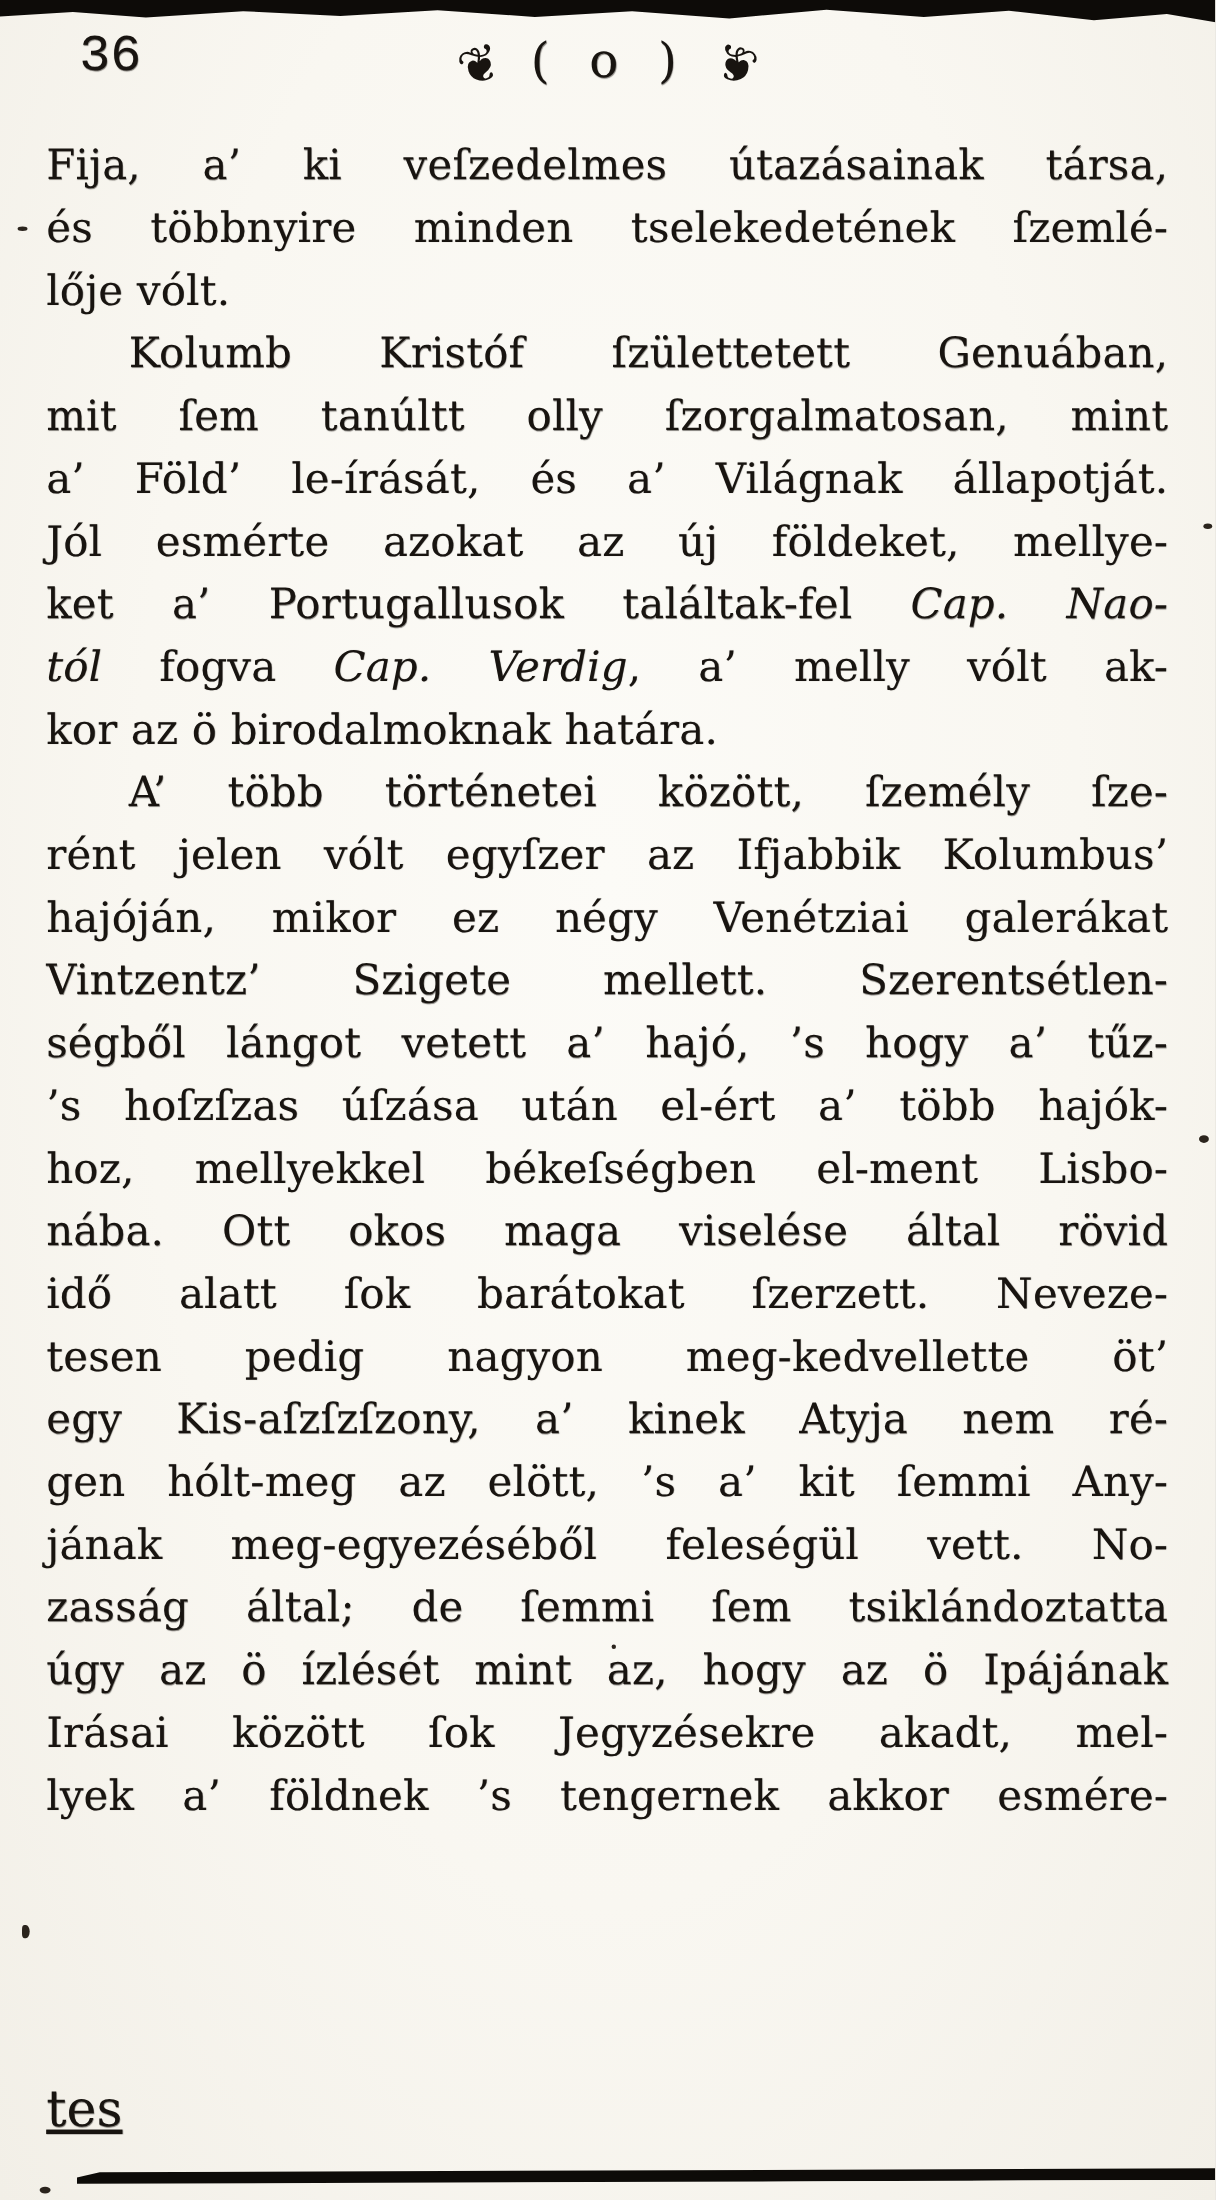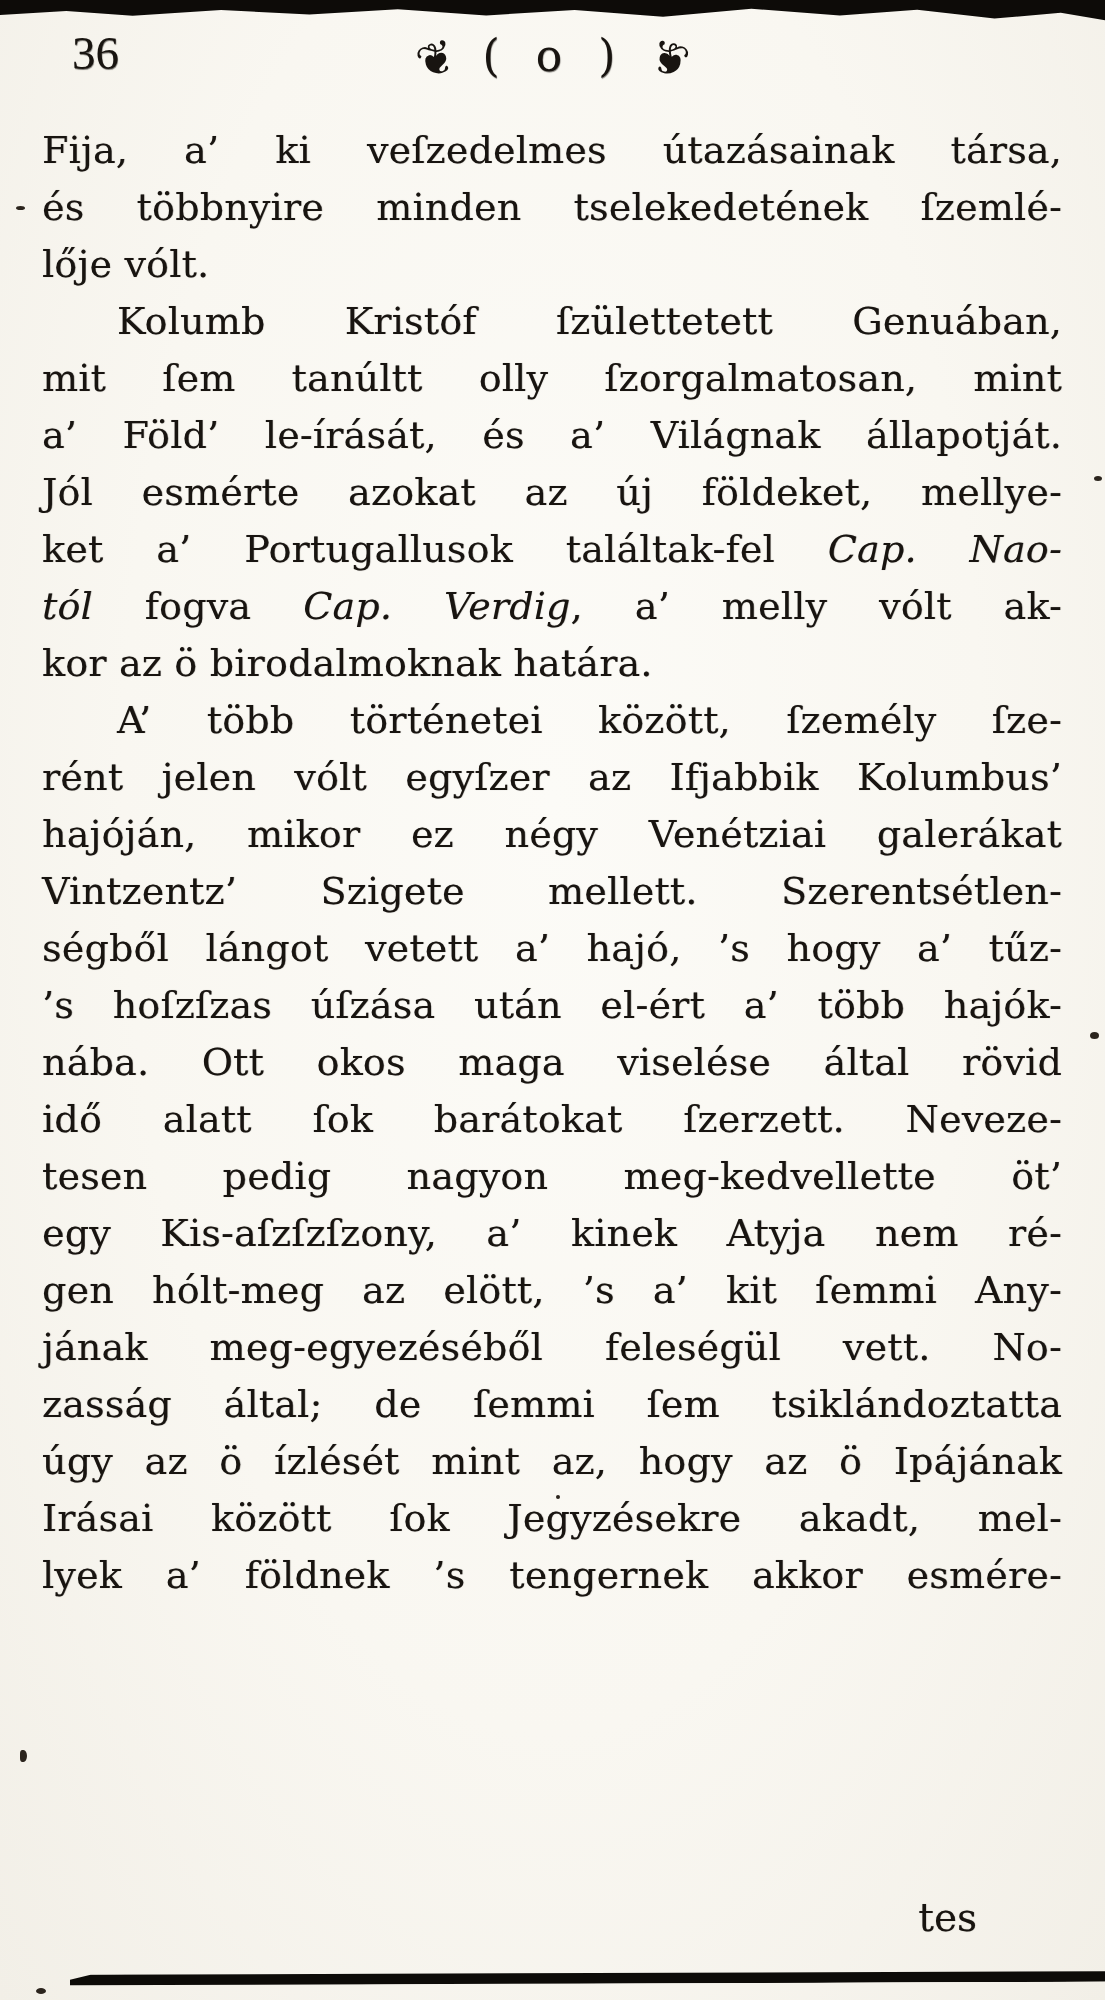--- a/index.html
+++ b/index.html
@@ -15,21 +15,21 @@
                        20% 46%, 12% 72%, 6% 50%, 0 68%);
   }
   .bottom-bar {
     position:absolute; left:70px; right:0; top:1972px; height:12px; background:#0d0b08;
     transform:rotate(-0.25deg);
     clip-path: polygon(0 45%, 2% 5%, 100% 12%, 100% 100%, 0 92%);
   }
   .header { position:absolute; top:20px; left:0; width:100%; height:85px; }
   .pagenum {
     position:absolute; left:72px; top:6px;
-    font-family:Liberation Serif, serif; font-size:47px;
+    font-family:Liberation Mono, monospace; font-size:47px;
     text-shadow:0.5px 0.5px 0.8px rgba(24,20,16,0.55);
   }
   .ornament {
     position:absolute; left:50%; transform:translateX(-50%); top:0;
     display:flex; align-items:center; gap:28px; height:78px;
   }
   .flower { font-family:"DejaVu Sans", sans-serif; font-size:46px; line-height:1; }
   .flower.fl-left  { transform:rotate(-18deg); }
   .flower.fl-right { transform:scaleX(-1) rotate(-14deg); }
   .orn-text {
@@ -43,23 +43,24 @@
     font-family:"DejaVu Serif", serif; font-size:38px;
     white-space:nowrap; letter-spacing:0.2px;
     text-align:justify; text-align-last:justify;
     text-shadow:0.4px 0.4px 0.7px rgba(24,20,16,0.5);
   }
   .line.nojust { text-align-last:left; }
   .line.indent { text-indent:75px; }
   .it { font-style:italic; }
   .catchword-row {
     position:absolute; left:42px; top:1889px; width:1020px; height:57px;
-    line-height:57px; box-sizing:border-box; padding-right:85px; text-align:right;
-    font-family:"DejaVu Serif", serif; font-size:39px;
+    line-height:57px; box-sizing:border-box; padding-right:85px; text-align:left;
+    font-family:"DejaVu Serif", serif; font-size:46px;
     text-shadow:0.4px 0.4px 0.7px rgba(24,20,16,0.5);
+    text-decoration:underline;
   }
   .speck { position:absolute; background:#2b241d; border-radius:50%; }
 </style>
 </head>
 <body>
 
 <div class="page">
 
   <div class="top-bar"></div>
 
@@ -82,20 +83,21 @@
       <div class="line"><span>Jól esmérte azokat az új földeket, mellye-</span></div>
       <div class="line"><span>ket a’ Portugallusok találtak-fel </span><span class="it">Cap. Nao-</span></div>
       <div class="line"><span class="it">tól</span><span> fogva </span><span class="it">Cap. Verdig</span><span>, a’ melly vólt ak-</span></div>
       <div class="line nojust"><span>kor az ö birodalmoknak határa.</span></div>
       <div class="line indent"><span>A’ több történetei között, ſzemély ſze-</span></div>
       <div class="line"><span>rént jelen vólt egyſzer az Ifjabbik Kolumbus’</span></div>
       <div class="line"><span>hajóján, mikor ez négy Venétziai galerákat</span></div>
       <div class="line"><span>Vintzentz’ Szigete mellett. Szerentsétlen-</span></div>
       <div class="line"><span>ségből lángot vetett a’ hajó, ’s hogy a’ tűz-</span></div>
       <div class="line"><span>’s hoſzſzas úſzása után el-ért a’ több hajók-</span></div>
+      <div class="line"><span>hoz, mellyekkel békeſségben el-ment Lisbo-</span></div>
       <div class="line"><span>nába. Ott okos maga viselése által rövid</span></div>
       <div class="line"><span>idő alatt ſok barátokat ſzerzett. Neveze-</span></div>
       <div class="line"><span>tesen pedig nagyon meg-kedvellette öt’</span></div>
       <div class="line"><span>egy Kis-aſzſzſzony, a’ kinek Atyja nem ré-</span></div>
       <div class="line"><span>gen hólt-meg az elött, ’s a’ kit ſemmi Any-</span></div>
       <div class="line"><span>jának meg-egyezéséből feleségül vett. No-</span></div>
       <div class="line"><span>zasság által; de ſemmi ſem tsiklándoztatta</span></div>
       <div class="line"><span>úgy az ö ízlését mint az, hogy az ö Ipájának</span></div>
       <div class="line"><span>Irásai között ſok Jegyzésekre akadt, mel-</span></div>
       <div class="line"><span>lyek a’ földnek ’s tengernek akkor esmére-</span></div>

